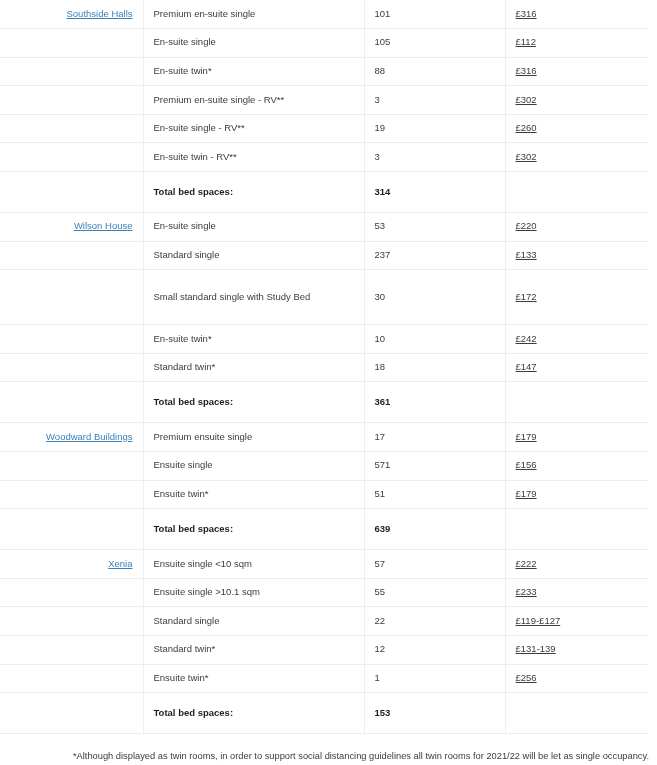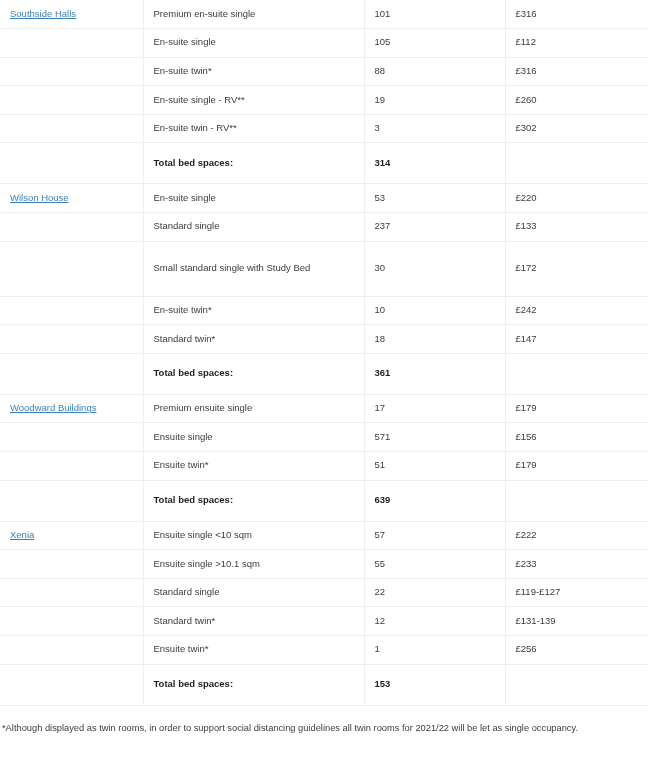--- a/index.html
+++ b/index.html
@@ -39,23 +39,25 @@
     border-bottom: 1px solid #eceef0;
     border-right: 1px solid #eceef0;
     padding: 0 10px;
     vertical-align: middle;
     color: #3c3c3c;
     line-height: 1.35;
     height: 28.6px;
   }
   table.rates tr td:last-child {
     border-right: none;
+    text-decoration: underline;
   }
   table.rates td.hall-cell {
     vertical-align: middle;
+    text-align: right;
   }
 
   tr.total-row td {
     height: 41px;
     font-weight: bold;
     color: #1f1f1f;
   }
 
   tr.tall-row td {
     height: 55px;
@@ -65,23 +67,24 @@
     padding-bottom: 0;
   }
 
   a.hall-link {
     color: #3a80b9;
     text-decoration: underline;
     font-size: 9.5px;
   }
 
   .footnotes {
-    padding: 16px 14px 0 2px;
+    padding: 16px 8px 0 2px;
     font-size: 9.3px;
     color: #3c3c3c;
+    text-align: right;
   }
   .footnote {
     margin: 0 0 20px 0;
     line-height: 1.4;
   }
   .footnote:last-child { margin-bottom: 0; }
 </style>
 </head>
 <body>
 
@@ -108,20 +111,26 @@
           <td>£112</td>
         </tr>
         <tr>
           <td class="hall-cell"></td>
           <td class="type-cell">En-suite twin*</td>
           <td>88</td>
           <td>£316</td>
         </tr>
         <tr>
           <td class="hall-cell"></td>
+          <td class="type-cell">Premium en-suite single - RV**</td>
+          <td>3</td>
+          <td>£302</td>
+        </tr>
+        <tr>
+          <td class="hall-cell"></td>
           <td class="type-cell">En-suite single - RV**</td>
           <td>19</td>
           <td>£260</td>
         </tr>
         <tr>
           <td class="hall-cell"></td>
           <td class="type-cell">En-suite twin - RV**</td>
           <td>3</td>
           <td>£302</td>
         </tr>

